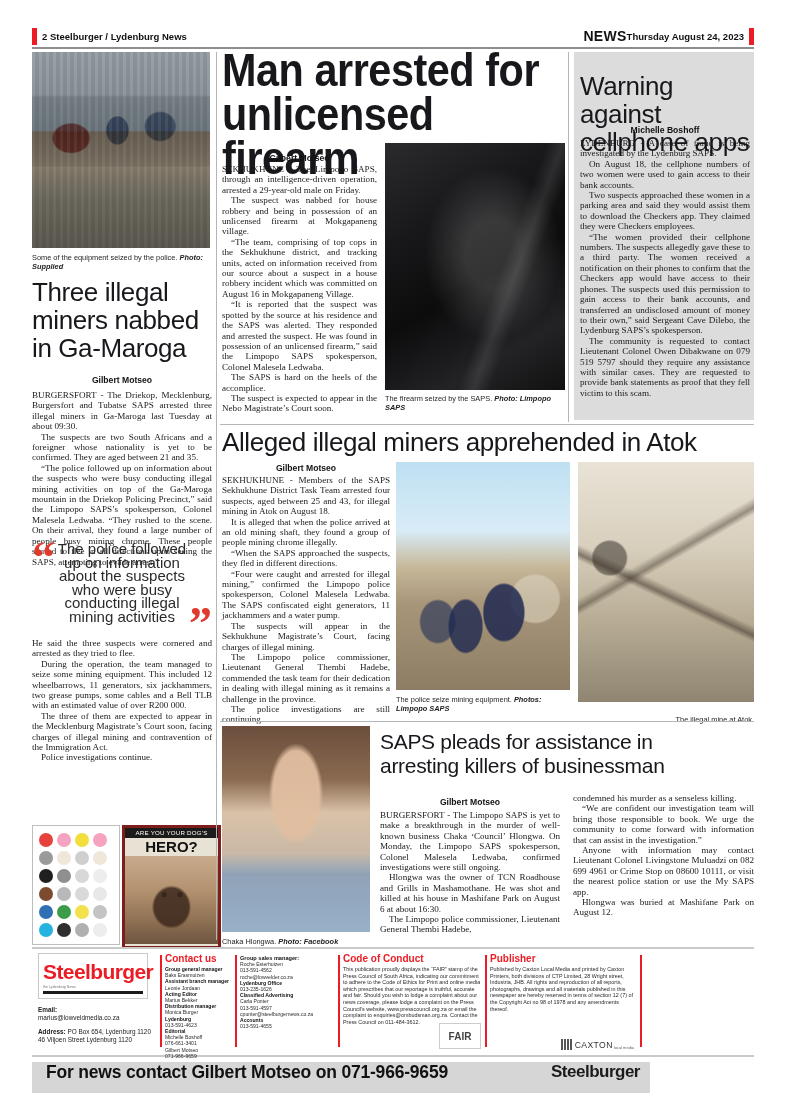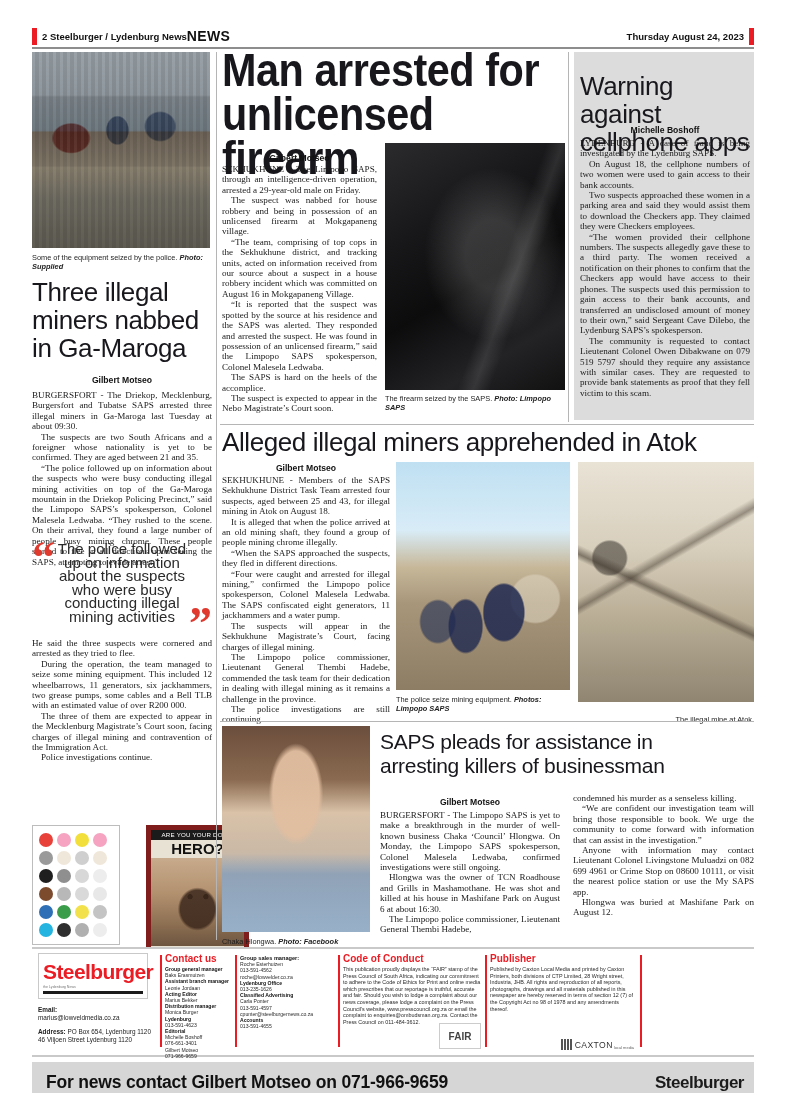--- a/index.html
+++ b/index.html
@@ -9,21 +9,21 @@
     color:#111;overflow:hidden;position:relative;
   }
   .page{position:absolute;left:0;top:0;width:786px;height:1113px;}
 
   
   .masthead{position:absolute;left:32px;top:25px;width:722px;height:22px;
     display:flex;align-items:center;}
   .mast-bar{width:5px;height:17px;background:#ec1c24;flex:0 0 auto;}
   .mast-left{font-family:"Liberation Sans",sans-serif;font-weight:bold;font-size:9.5px;
     margin-left:5px;white-space:nowrap;letter-spacing:0px;}
-  .mast-mid{flex:1 1 auto;text-align:left;font-family:"Liberation Sans",sans-serif;
+  .mast-mid{flex:1 1 auto;text-align:right;font-family:"Liberation Sans",sans-serif;
     font-weight:bold;font-size:14px;letter-spacing:0.3px;}
   .mast-right{font-family:"Liberation Sans",sans-serif;font-weight:bold;font-size:9.5px;
     margin-right:5px;white-space:nowrap;}
   .mast-rule{position:absolute;left:32px;top:47px;width:722px;height:2px;background:#8d8d8d;}
 
   
   .byline{font-family:"Liberation Sans",sans-serif;font-weight:bold;font-size:8.6px;
     text-align:center;margin:5px 0 4px 0;color:#111;}
   .body-txt{font-size:9.1px;line-height:10.4px;text-align:justify;color:#1a1a1a;
     font-family:"Liberation Serif",serif;}
@@ -90,21 +90,21 @@
   .pq{font-family:"Liberation Sans",sans-serif;font-size:15px;line-height:13.6px;
     text-align:center;color:#2a2a2a;}
   .qmark{font-family:"Liberation Serif",serif;color:#e03a2f;font-weight:bold;
     font-size:46px;line-height:28px;}
 
   
   .ad-color{position:absolute;left:32px;top:825px;width:86px;height:118px;background:#fff;
     border:1px solid #bdbdbd;}
   .dot{position:absolute;border-radius:50%;}
   .ad-dog{position:absolute;left:122px;top:825px;width:93px;height:118px;background:#e8e2d5;
-    border:5px solid #7f1d1d;overflow:hidden;margin-left:24px;}
+    border:3px solid #7f1d1d;overflow:hidden;}
   .ad-dog-top{position:absolute;left:0;top:0;width:100%;height:10px;background:#1b1b1b;color:#fff;
     font-family:"Liberation Sans",sans-serif;font-size:6.2px;text-align:center;line-height:10px;letter-spacing:.2px;}
   .ad-dog-hero{position:absolute;left:0;top:10px;width:100%;height:17px;
     font-family:"Liberation Sans",sans-serif;font-weight:bold;font-size:15px;color:#111;
     text-align:center;line-height:17px;}
 
   
   .footer{position:absolute;left:32px;top:947px;width:722px;height:106px;
     border-top:2px solid #c9c9c9;border-bottom:2px solid #c9c9c9;background:#fff;}
   .fcol{position:absolute;top:4px;height:98px;}
@@ -112,22 +112,22 @@
   .fhead{font-family:"Liberation Sans",sans-serif;font-weight:bold;font-size:10px;color:#ec1c24;
     margin-bottom:2px;}
   .ftxt{font-family:"Liberation Sans",sans-serif;font-size:5.1px;line-height:6.2px;color:#2a2a2a;}
   .ftxt b{font-weight:bold;color:#111;}
   .fbig{font-family:"Liberation Sans",sans-serif;font-size:6.4px;line-height:7.6px;color:#222;}
   .fbig b{font-weight:bold;}
   .fmast{font-family:"Liberation Sans",sans-serif;font-weight:bold;font-size:21px;color:#ec1c24;
     letter-spacing:-0.6px;}
 
   
-  .banner{position:absolute;left:32px;top:1062px;width:722px;height:31px;background:#d6d6d6;
-    display:flex;align-items:flex-end;gap:48px;}
+  .banner{position:absolute;left:32px;top:1062px;width:618px;height:31px;background:#d6d6d6;
+    display:flex;align-items:flex-start;gap:48px;}
   .banner-txt{font-family:"Liberation Sans",sans-serif;font-weight:bold;font-size:17.5px;
     color:#111;margin-left:14px;letter-spacing:-0.2px;}
   .banner-logo{margin-left:auto;margin-right:10px;font-family:"Liberation Sans",sans-serif;
     font-weight:bold;font-size:17px;color:#1b1b1b;letter-spacing:-0.5px;}
 
   .vrule{position:absolute;background:#b5b5b5;width:1px;}
   .hrule{position:absolute;background:#b5b5b5;height:1px;}
 </style>
 </head>
 <body>

